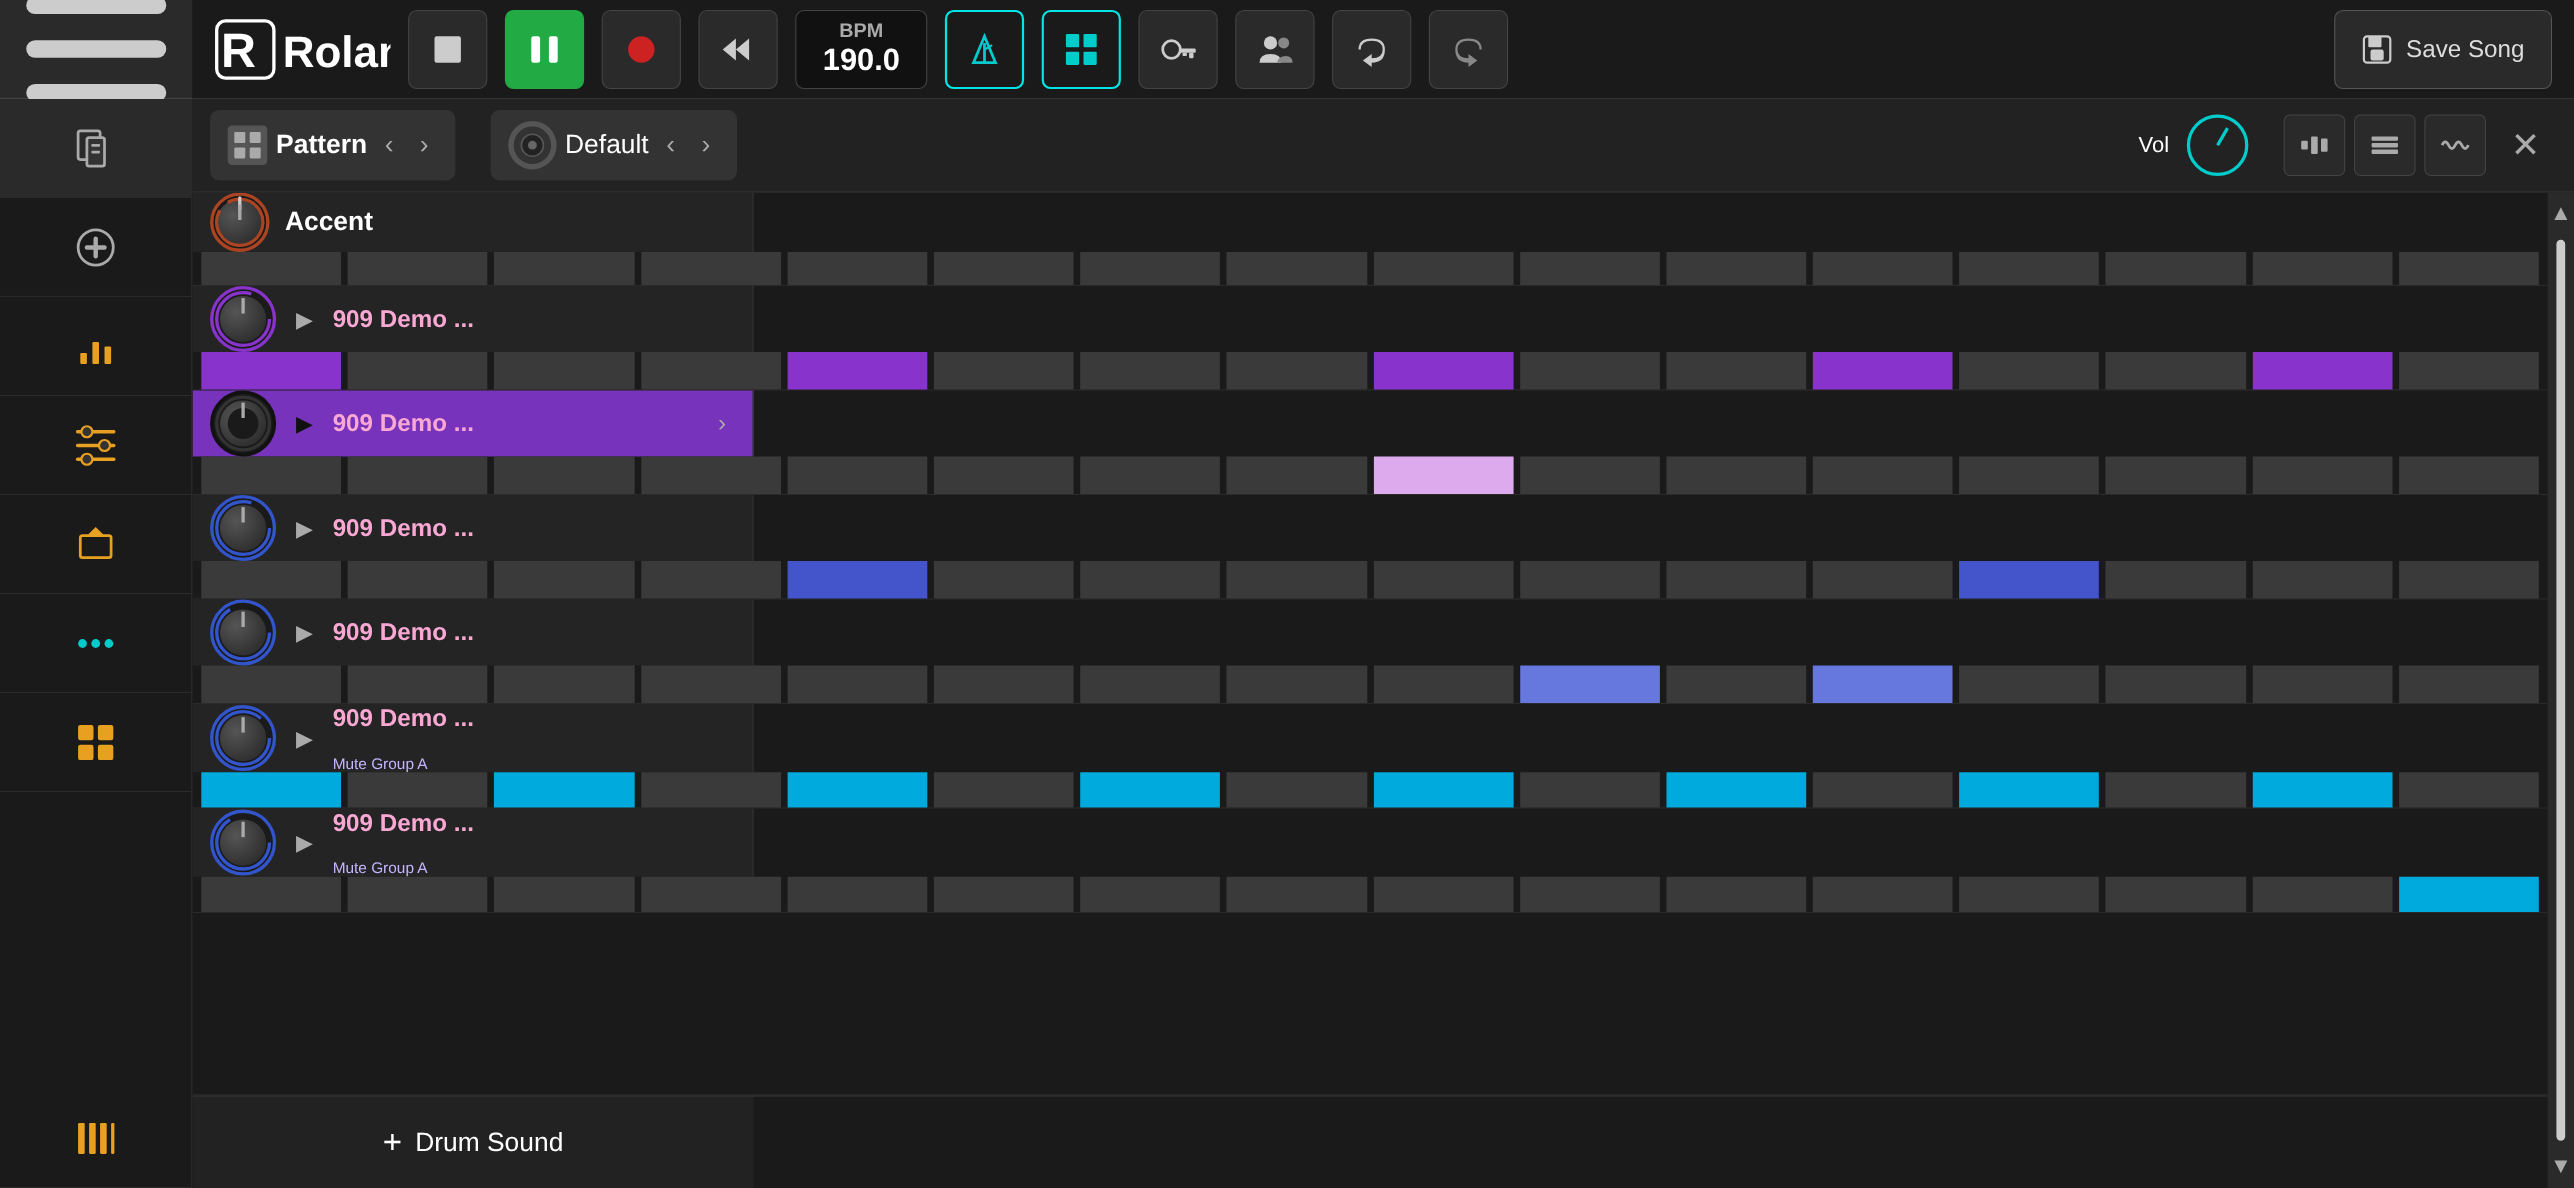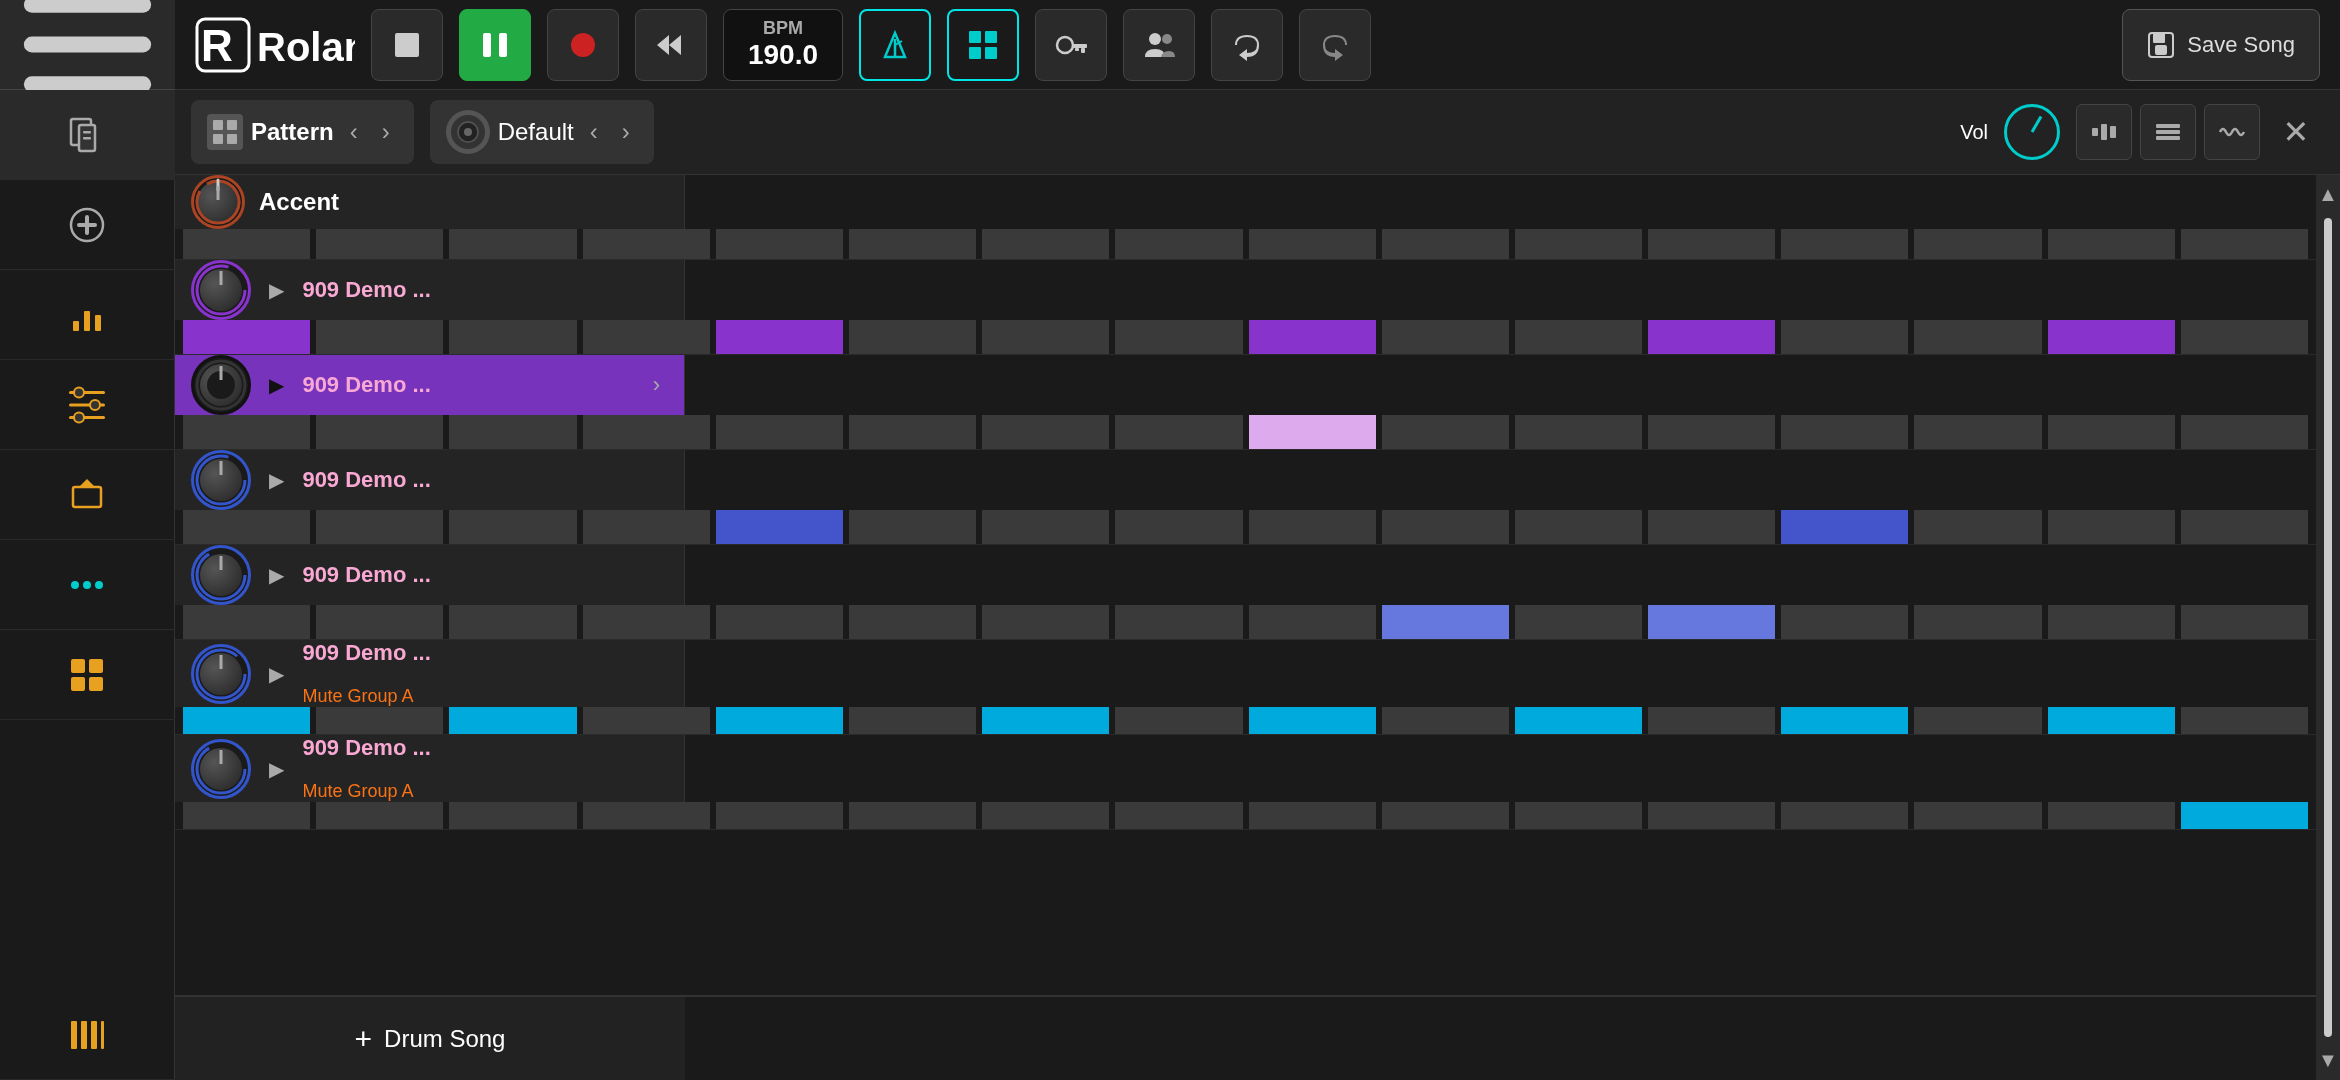--- a/index.html
+++ b/index.html
@@ -149,21 +149,21 @@
       margin-left: auto;
     }
 
     
     .pattern-bar {
       height: 85px;
       background: #222;
       display: flex;
       align-items: center;
       padding: 0 16px;
-      gap: 16px;
+      gap: 32px;
       border-bottom: 1px solid #333;
       flex-shrink: 0;
     }
 
     .pattern-selector {
       display: flex;
       align-items: center;
       gap: 8px;
       background: #333;
       border-radius: 8px;
@@ -389,22 +389,22 @@
       justify-content: center;
     }
 
     .track-name {
       color: #f9a8d4;
       font-size: 22px;
       font-weight: bold;
     }
 
     .track-sub {
-      color: #f97316;
-      font-size: 18px;
+      color: #c4b5fd;
+      font-size: 14px;
       margin-top: 20px;
     }
 
     .track-play-btn {
       color: #aaa;
       font-size: 20px;
       cursor: pointer;
       padding: 4px;
     }
 
@@ -986,21 +986,21 @@
               <div class="step-btn"></div>
               <div class="step-btn active-cyan"></div>
             </div>
           </div>
 
         </div>
 
         <div class="bottom-row">
           <button class="add-drum-btn">
             <span class="plus-icon">+</span>
-            <span class="add-label">Drum Song</span>
+            <span class="add-label">Drum Sound</span>
           </button>
           <div class="bottom-row steps-empty"></div>
         </div>
       </div>
 
       <div class="scrollbar-track">
         <span class="scroll-arrow">▲</span>
         <div class="scroll-bar"></div>
         <span class="scroll-arrow">▼</span>
       </div>

